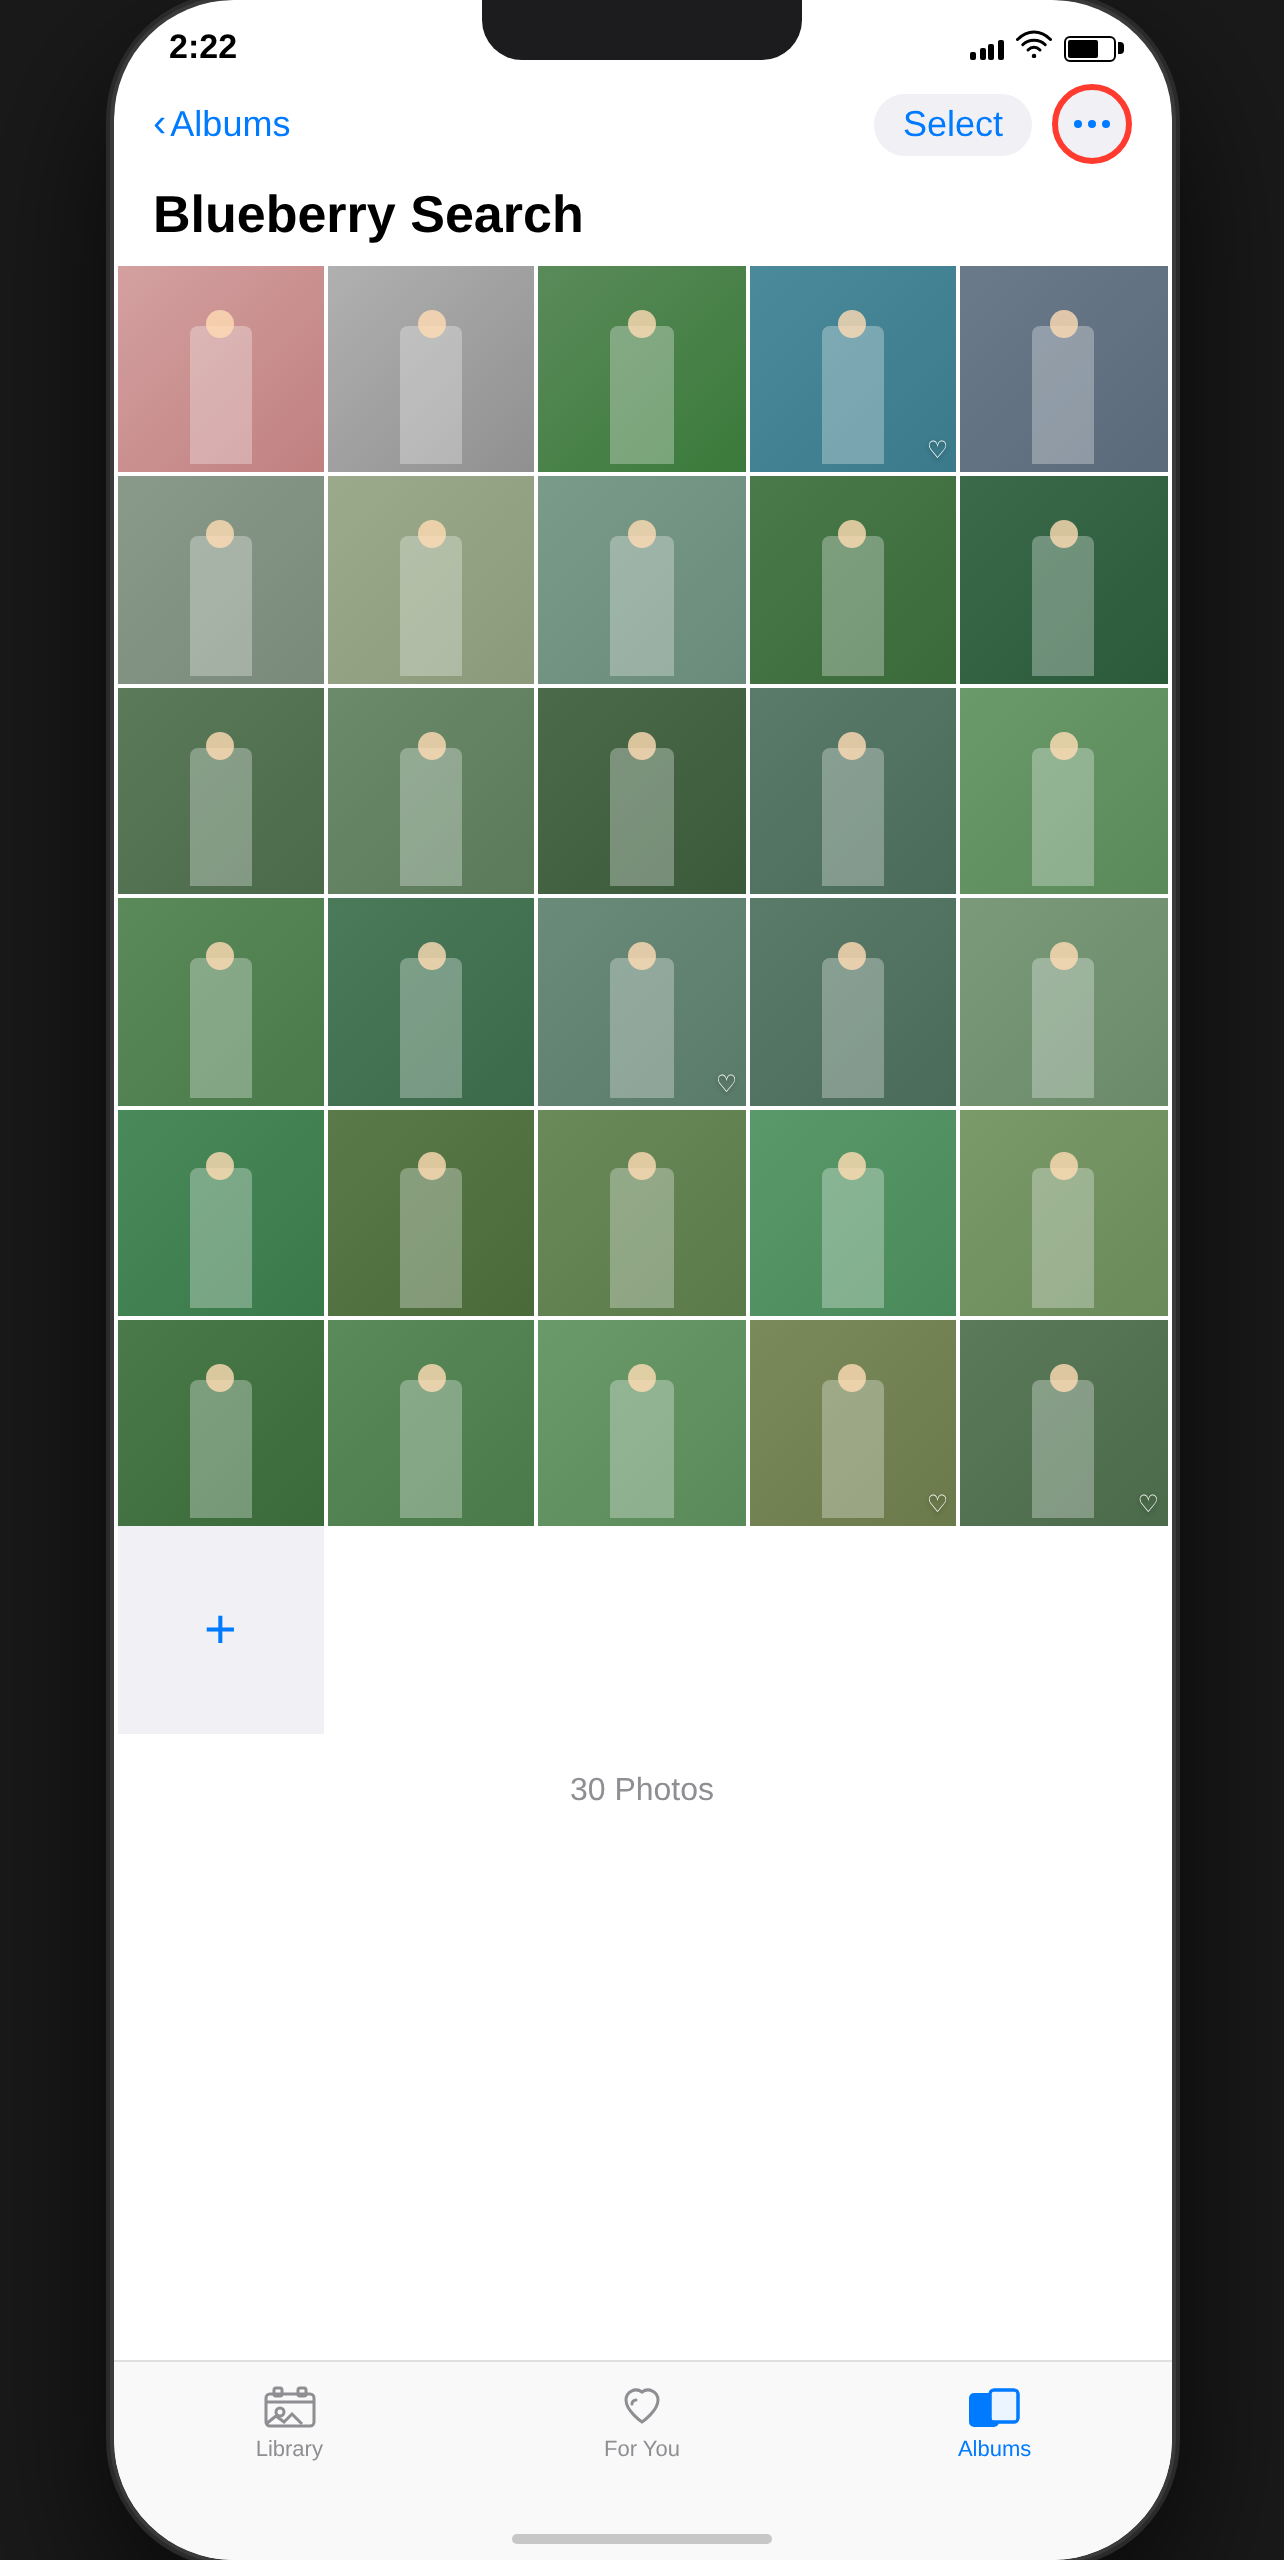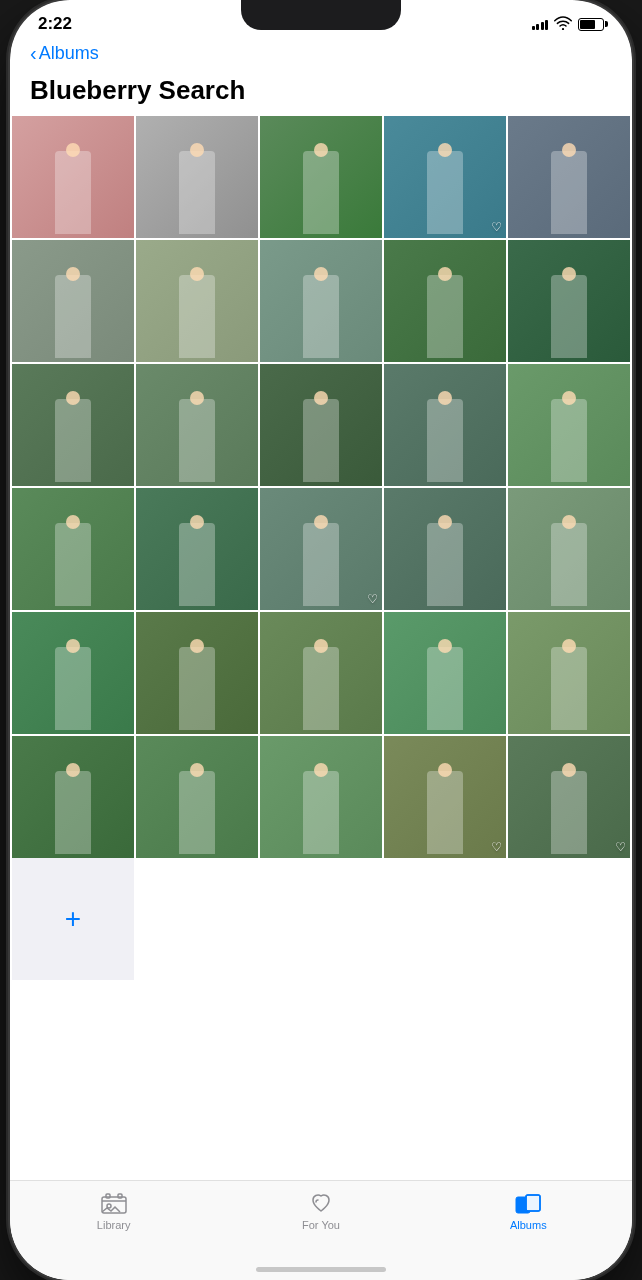--- a/index.html
+++ b/index.html
@@ -7,21 +7,21 @@
     body {
       background: #1a1a1a;
       display: flex;
       justify-content: center;
       align-items: center;
       min-height: 100vh;
       font-family: -apple-system, BlinkMacSystemFont, 'Helvetica Neue', sans-serif;
     }
 
     .phone-frame {
-      width: 622px;
+      width: 529px;
       height: 1280px;
       background: #1c1c1e;
       border-radius: 60px;
       position: relative;
       overflow: hidden;
       box-shadow: 0 0 0 2px #3a3a3a, 0 0 0 4px #2a2a2a, 0 30px 80px rgba(0,0,0,0.8);
     }
 
     .phone-screen {
       position: absolute;
@@ -361,20 +361,30 @@
       </div>
     </div>
 
     <div class="main-content">
 
       <div class="nav-header">
         <div class="back-btn">
           <span class="back-chevron">‹</span>
           <span style="color:#007AFF;font-size:18px;">Albums</span>
         </div>
+        <div class="nav-actions">
+          <div class="select-btn">Select</div>
+          <div class="more-btn">
+            <div class="more-btn-inner">
+              <div class="dot"></div>
+              <div class="dot"></div>
+              <div class="dot"></div>
+            </div>
+          </div>
+        </div>
       </div>
 
       <div class="album-title">Blueberry Search</div>
 
       <div class="photo-grid" id="photo-grid">
 
       <div class="photo-cell p1">
             <div class="photo-figure">
     <div class="figure-shape">
       <div class="figure-head"></div>
@@ -593,20 +603,21 @@
       <div style="display:grid;grid-template-columns:repeat(5,1fr);gap:2px;padding:0 2px 0;">
         <div class="add-cell">
           <span>+</span>
         </div>
         <div style="aspect-ratio:1;"></div>
         <div style="aspect-ratio:1;"></div>
         <div style="aspect-ratio:1;"></div>
         <div style="aspect-ratio:1;"></div>
       </div>
 
+      <div class="photo-count">30 Photos</div>
 
       <div style="height:100px;"></div>
     </div>
 
     <div class="tab-bar" id="tab-bar">
 
     <div class="tab-item">
     <div style="width:28px;height:24px;display:flex;align-items:center;justify-content:center;">
       <svg width="26" height="22" viewBox="0 0 26 22" fill="none">
     <rect x="1" y="5" width="24" height="16" rx="2" stroke="#8e8e93" stroke-width="1.5"></rect>

